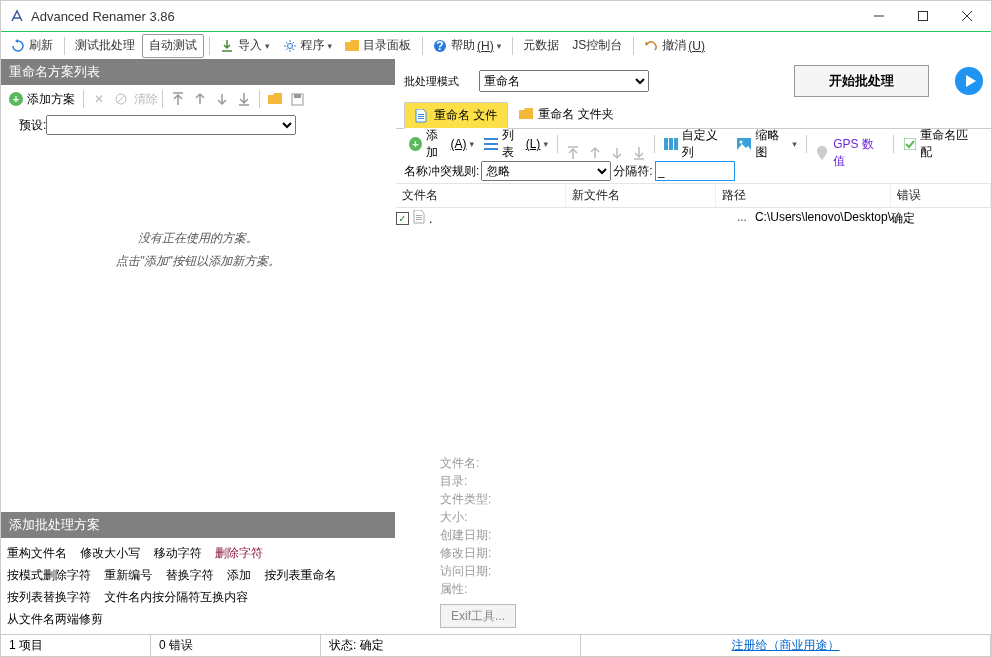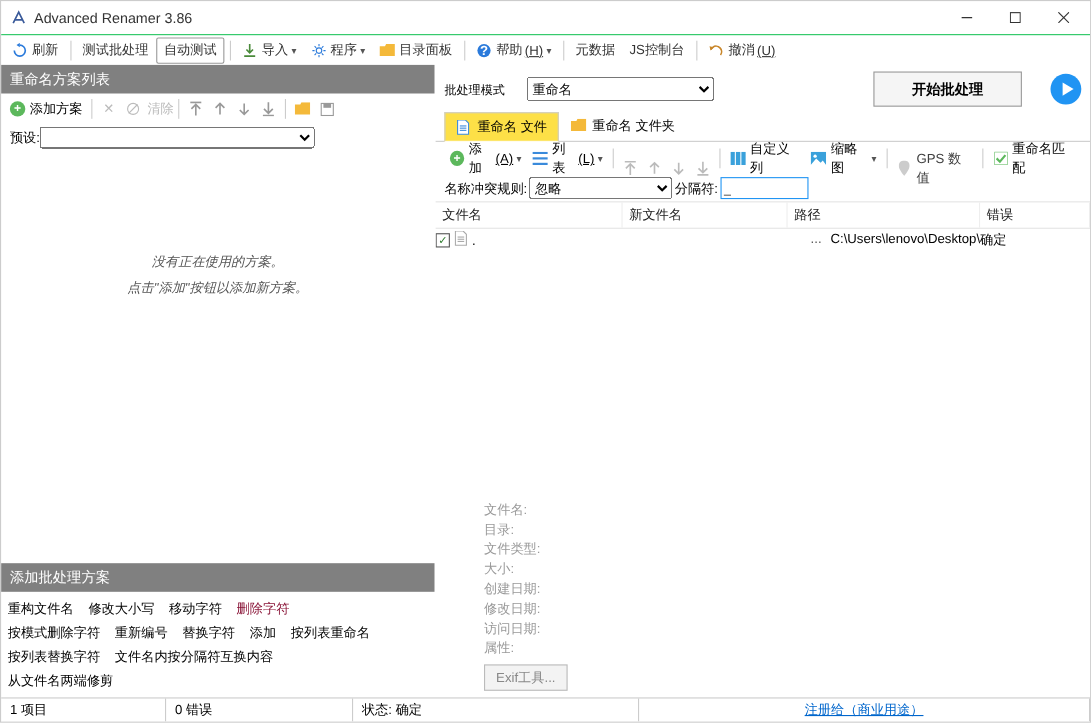--- a/index.html
+++ b/index.html
@@ -14,21 +14,21 @@
 .tb-sep { width:1px; height:18px; background:#ccc; margin:0 4px; }
 .tb-ico { width:14px; height:14px; margin-right:4px; display:inline-flex; align-items:center; justify-content:center; }
 .drop::after { content:"▾"; font-size:9px; margin-left:3px; color:#555; }
 .main { flex:1; display:flex; min-height:0; }
 .left { width:395px; display:flex; flex-direction:column; border-right:1px solid #fff; }
 .panel-title { background:#808080; color:#fff; padding:4px 8px; font-size:13px; }
 .left-tb { height:28px; display:flex; align-items:center; padding:0 4px; }
 .left-tb .sep { width:1px; height:18px; background:#ccc; margin:0 4px; }
 .left-tb .ico-btn { width:22px; height:22px; display:inline-flex; align-items:center; justify-content:center; color:#888; cursor:pointer; }
 .add-scheme { display:inline-flex; align-items:center; height:22px; padding:0 4px; cursor:pointer; }
-.preset-row { display:flex; align-items:center; padding:2px 8px; }
+.preset-row { display:flex; align-items:center; padding:2px 18px; }
 .preset-row select { flex:0 0 250px; height:20px; font-size:12px; }
 .empty-msg { flex:1; display:flex; flex-direction:column; align-items:center; justify-content:flex-start; padding-top:90px; color:#555; font-style:italic; font-size:12px; }
 .empty-msg div { margin:3px 0; }
 .left-bottom { }
 .scheme-btns { padding:4px 6px; line-height:22px; }
 .scheme-btns span { display:inline-block; margin-right:10px; color:#000; cursor:pointer; }
 .scheme-btns span.red { color:#8a1538; }
 .right { flex:1; display:flex; flex-direction:column; min-width:0; }
 .mode-row { display:flex; align-items:center; padding:6px 8px 4px 8px; gap:20px; }
 .mode-row .lbl { font-size:11px; }
@@ -36,21 +36,21 @@
 .start-btn { margin-left:auto; height:32px; width:135px; border:1px solid #999; background:#f5f5f5; display:flex; align-items:center; justify-content:center; font-weight:bold; font-size:13px; cursor:pointer; }
 .play { width:28px; height:28px; background:#2094f3; border-radius:50%; margin-left:6px; display:flex; align-items:center; justify-content:center; cursor:pointer; }
 .play::after { content:""; border-left:10px solid #fff; border-top:6px solid transparent; border-bottom:6px solid transparent; margin-left:3px; }
 .tabs { display:flex; padding:0 8px; border-bottom:1px solid #ccc; }
 .tab { display:flex; align-items:center; padding:4px 10px; border:1px solid transparent; cursor:pointer; }
 .tab.active { border:1px solid #ccc; border-bottom:1px solid #fff; background:#fde047; position:relative; top:1px; }
 .tab .tico { width:14px; height:14px; margin-right:5px; }
 .right-tb { height:30px; display:flex; align-items:center; padding:0 8px; }
 .right-tb .rbtn { display:inline-flex; align-items:center; height:24px; padding:0 5px; cursor:pointer; }
 .right-tb .sep { width:1px; height:18px; background:#ccc; margin:0 4px; }
-.right-tb .gray { color:#404040;margin-top:18px; }
+.right-tb .gray { color:#6d28d9;margin-top:18px; }
 .right-tb .u { text-decoration:underline; }
 .rule-row { display:flex; align-items:center; padding:2px 8px; gap:2px; }
 .rule-row select { width:130px; height:20px; font-size:12px; }
 .rule-row input { width:80px; height:20px; border:1px solid #2094f3; font-size:12px; padding:0 2px; }
 .filelist { flex:1; display:flex; flex-direction:column; min-height:0; }
 .cols { display:flex; border-top:1px solid #e4e4e4; border-bottom:1px solid #e4e4e4; color:#222; }
 .cols div { padding:3px 6px; border-right:1px solid #eee; }
 .c1{width:170px;} .c2{width:150px;} .c3{width:175px;} .c4{flex:1;}
 .row { display:flex; padding:2px 0; }
 .row .c1 { display:flex; align-items:center; gap:4px; }

